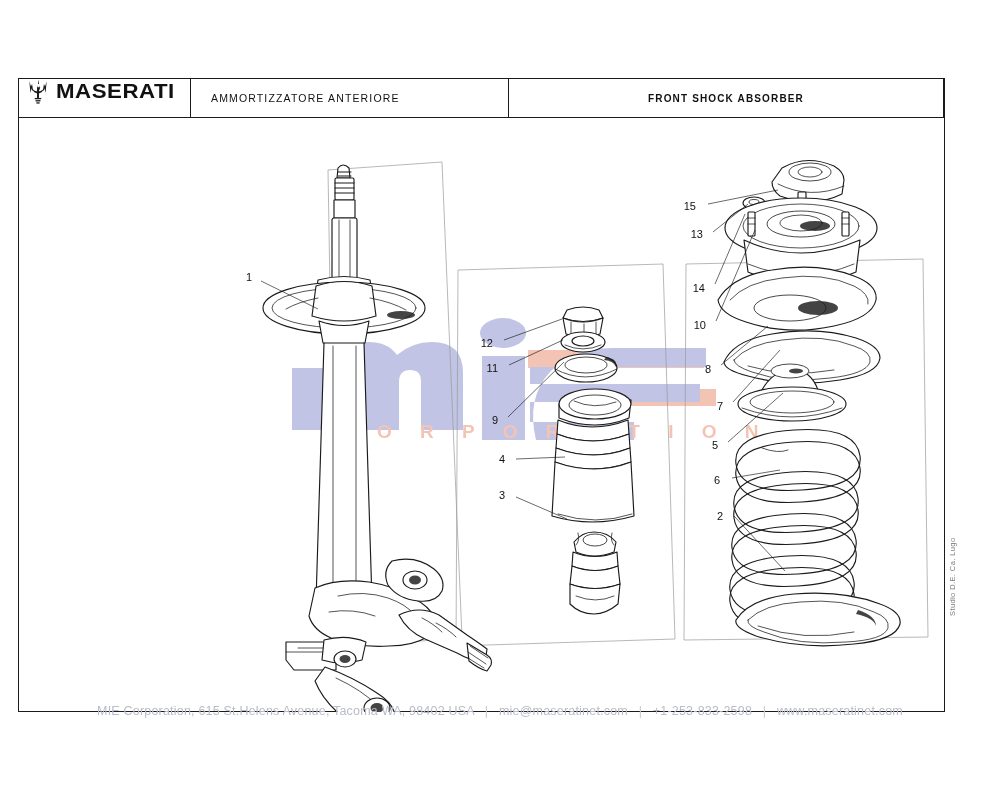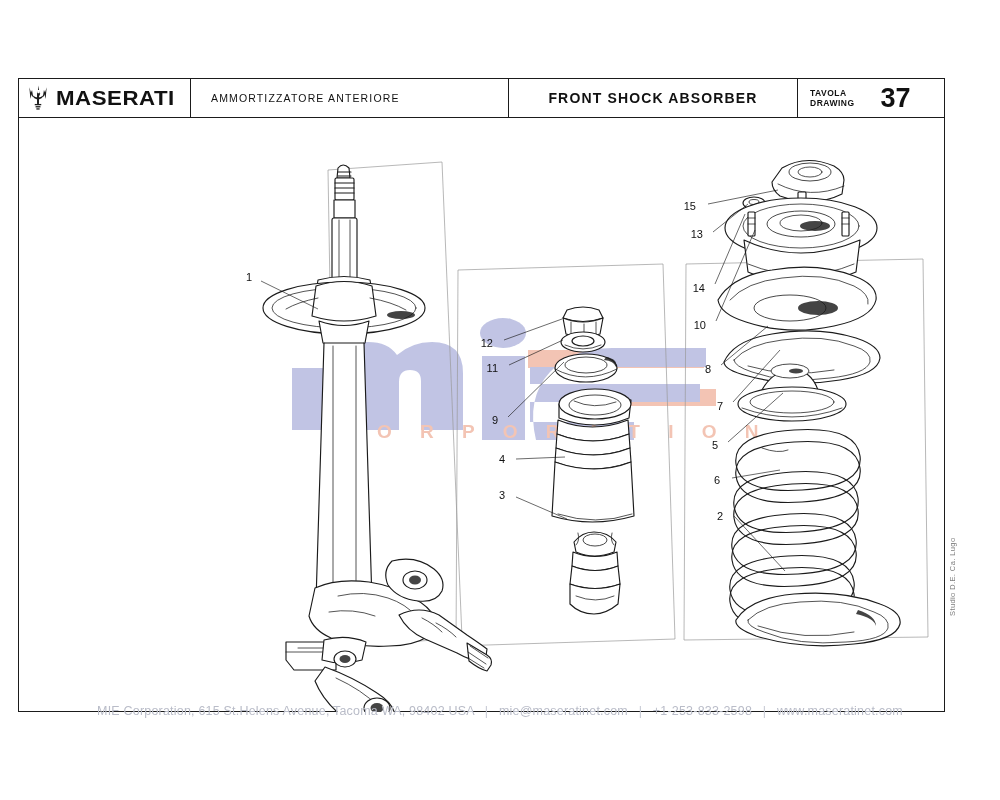--- a/index.html
+++ b/index.html
@@ -43,21 +43,20 @@
     height: 40px;
     box-sizing: border-box;
     border: 1.5px solid #1b1b1b;
     display: flex;
     align-items: stretch;
     background: #fff;
   }
   .tb-logo {
     width: 172px;
     display: flex;
-    align-items: center;
     padding-left: 8px;
     box-sizing: border-box;
     border-right: 1.5px solid #1b1b1b;
   }
   .trident {
     width: 22px;
     height: 26px;
     flex: 0 0 auto;
     margin-right: 7px;
   }
@@ -82,21 +81,21 @@
     letter-spacing: 1.15px;
     color: #111;
   }
   .tb-en {
     flex: 1 1 auto;
     display: flex;
     align-items: center;
     justify-content: center;
     box-sizing: border-box;
     border-right: 1.5px solid #1b1b1b;
-    font-size: 14px;
+    font-size: 10px;
     font-weight: bold;
     letter-spacing: 1.15px;
     color: #111;
   }
   .tb-num {
     flex: 0 0 146px;
     display: flex;
     align-items: center;
     box-sizing: border-box;
     padding-left: 12px;
@@ -201,27 +200,20 @@
           <path d="M10 19 q10 8 20 0 q-2 7 -10 8 q-8 -1 -10 -8 z"></path>
           <rect x="14" y="35" width="12" height="2.4"></rect>
           <rect x="15.5" y="39" width="9" height="2.4"></rect>
           <rect x="17" y="43" width="6" height="2.4"></rect>
         </g>
       </svg>
       <div class="wordmark">MASERATI</div>
     </div>
     <div class="tb-it">AMMORTIZZATORE ANTERIORE</div>
     <div class="tb-en">FRONT SHOCK ABSORBER</div>
-    <div class="tb-num">
-      <div class="tb-num-labels">
-        <div>TAVOLA</div>
-        <div>DRAWING</div>
-      </div>
-      <div class="tb-num-value">37</div>
-    </div>
   </div>
 
   <div class="frame"></div>
 
   <div id="art">
   <svg width="927" height="594" viewBox="0 0 927 594" xmlns="http://www.w3.org/2000/svg">
     <defs>
       <style>
         .ln   { fill:none; stroke:#1b1b1b; stroke-width:1.15; stroke-linecap:round; stroke-linejoin:round; }
         .lnt  { fill:none; stroke:#1b1b1b; stroke-width:0.75; stroke-linecap:round; stroke-linejoin:round; }

